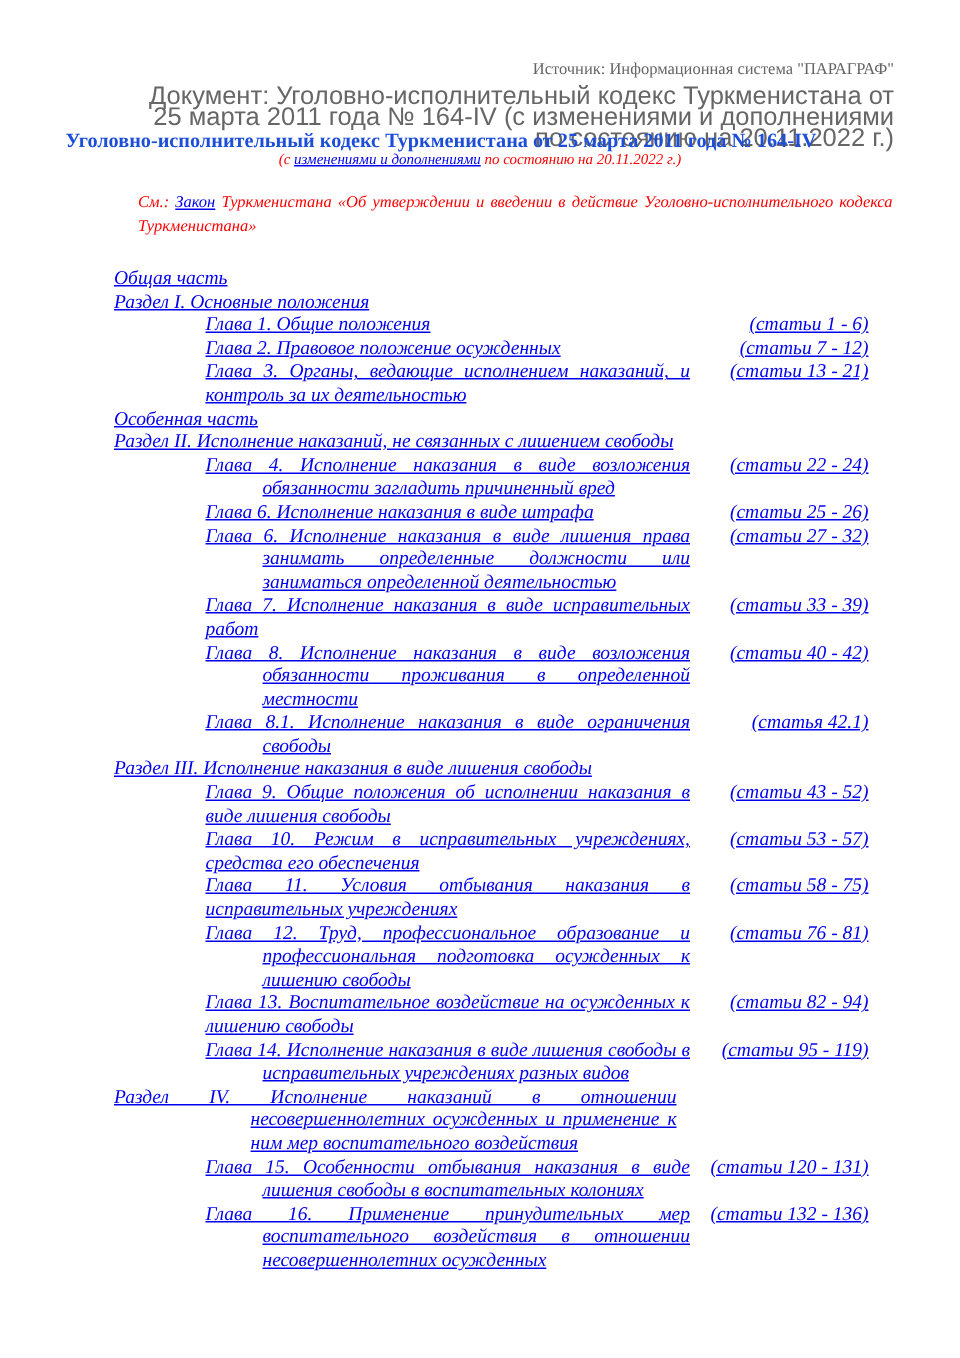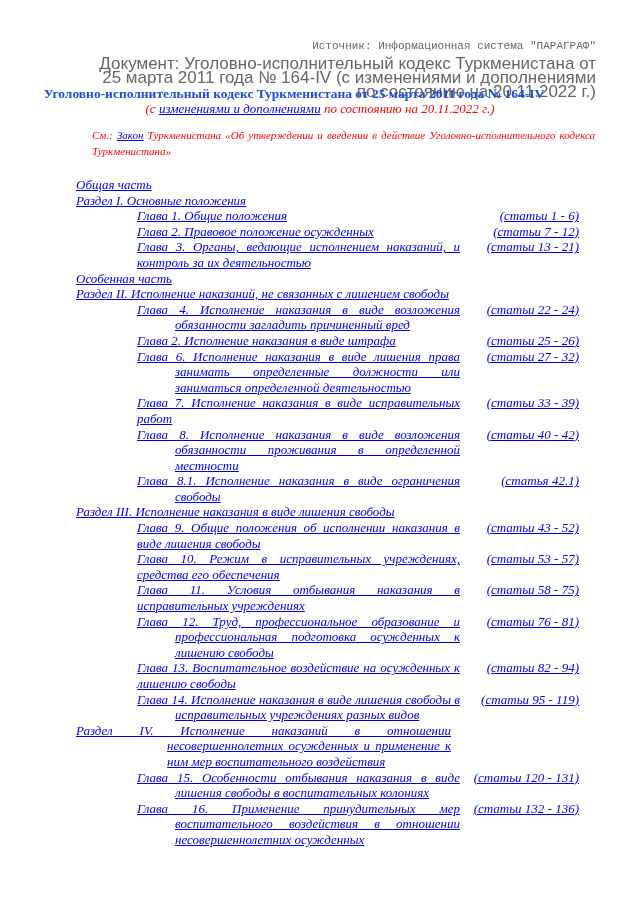--- a/index.html
+++ b/index.html
@@ -1,20 +1,20 @@
 <!DOCTYPE html>
 <html><head>
 <meta charset="utf-8">
 <style>
   html, body { margin: 0; padding: 0; background: #ffffff; }
   body { width: 640px; height: 905px; position: relative; overflow: hidden; font-family: "Liberation Serif", serif; }
-  .source { position: absolute; right: 44px; top: 40px; font-family: Liberation Mono, monospace; font-size: 11px; color: #666; text-align: right; }
+  .source { position: absolute; right: 44px; top: 40px; font-family: Liberation Serif, serif; font-size: 11px; color: #666; text-align: right; }
   .docinfo { position: absolute; right: 44px; top: 57px; width: 500px; font-family: "Liberation Sans", sans-serif; font-size: 17px; color: #666; text-align: right; line-height: 14px; }
   .title { position: absolute; left: 0; width: 588px; top: 86px; text-align: center; font-weight: bold; font-size: 13.5px; color: #1d4ed8; }
-  .subtitle { position: absolute; left: 0; width: 640px; top: 101px; text-align: center; font-style: italic; font-size: 13px; color: #ff0000; }
+  .subtitle { position: absolute; left: 0; width: 640px; top: 101px; text-align: center; font-style: italic; font-size: 10px; color: #ff0000; }
   .subtitle a { color: #0000ee; text-decoration: underline; }
   .see { position: absolute; left: 92px; top: 127px; width: 503px; font-style: italic; font-size: 11px; color: #ff0000; text-align: justify; line-height: 16px; }
   .see a { color: #0000ee; text-decoration: underline; }
   a { color: #0000ee; text-decoration: underline; font-style: italic; }
   .toc { position: absolute; left: 76px; top: 177px; width: 503px; font-size: 13px; line-height: 15.6px; font-style: italic; }
   .row { display: flex; justify-content: space-between; align-items: flex-start; }
   .part { display: block; }
   .ch { margin-left: 61px; width: 323px; text-align: justify; text-align-last: left; }
   .ch.indent { padding-left: 38px; text-indent: -38px; width: 285px; }
   .sec.indent { padding-left: 91px; text-indent: -91px; width: 284px; text-align: justify; text-align-last: left; }
@@ -47,21 +47,21 @@
       <a class="ch">Глава 3. Органы, ведающие исполнением наказаний, и контроль за их деятельностью</a>
       <a class="arts">(статьи 13 - 21)</a>
     </div>
   <a class="part">Особенная часть</a>
   <a class="part">Раздел II. Исполнение наказаний, не связанных с лишением свободы</a>
   <div class="row">
       <a class="ch indent">Глава 4. Исполнение наказания в виде возложения обязанности загладить причиненный вред</a>
       <a class="arts">(статьи 22 - 24)</a>
     </div>
   <div class="row">
-      <a class="ch">Глава 2. Исполнение наказания в виде штрафа</a>
+      <a class="ch">Глава 6. Исполнение наказания в виде штрафа</a>
       <a class="arts">(статьи 25 - 26)</a>
     </div>
   <div class="row">
       <a class="ch indent">Глава 6. Исполнение наказания в виде лишения права занимать определенные должности или заниматься определенной деятельностью</a>
       <a class="arts">(статьи 27 - 32)</a>
     </div>
   <div class="row">
       <a class="ch">Глава 7. Исполнение наказания в виде исправительных работ</a>
       <a class="arts">(статьи 33 - 39)</a>
     </div>

